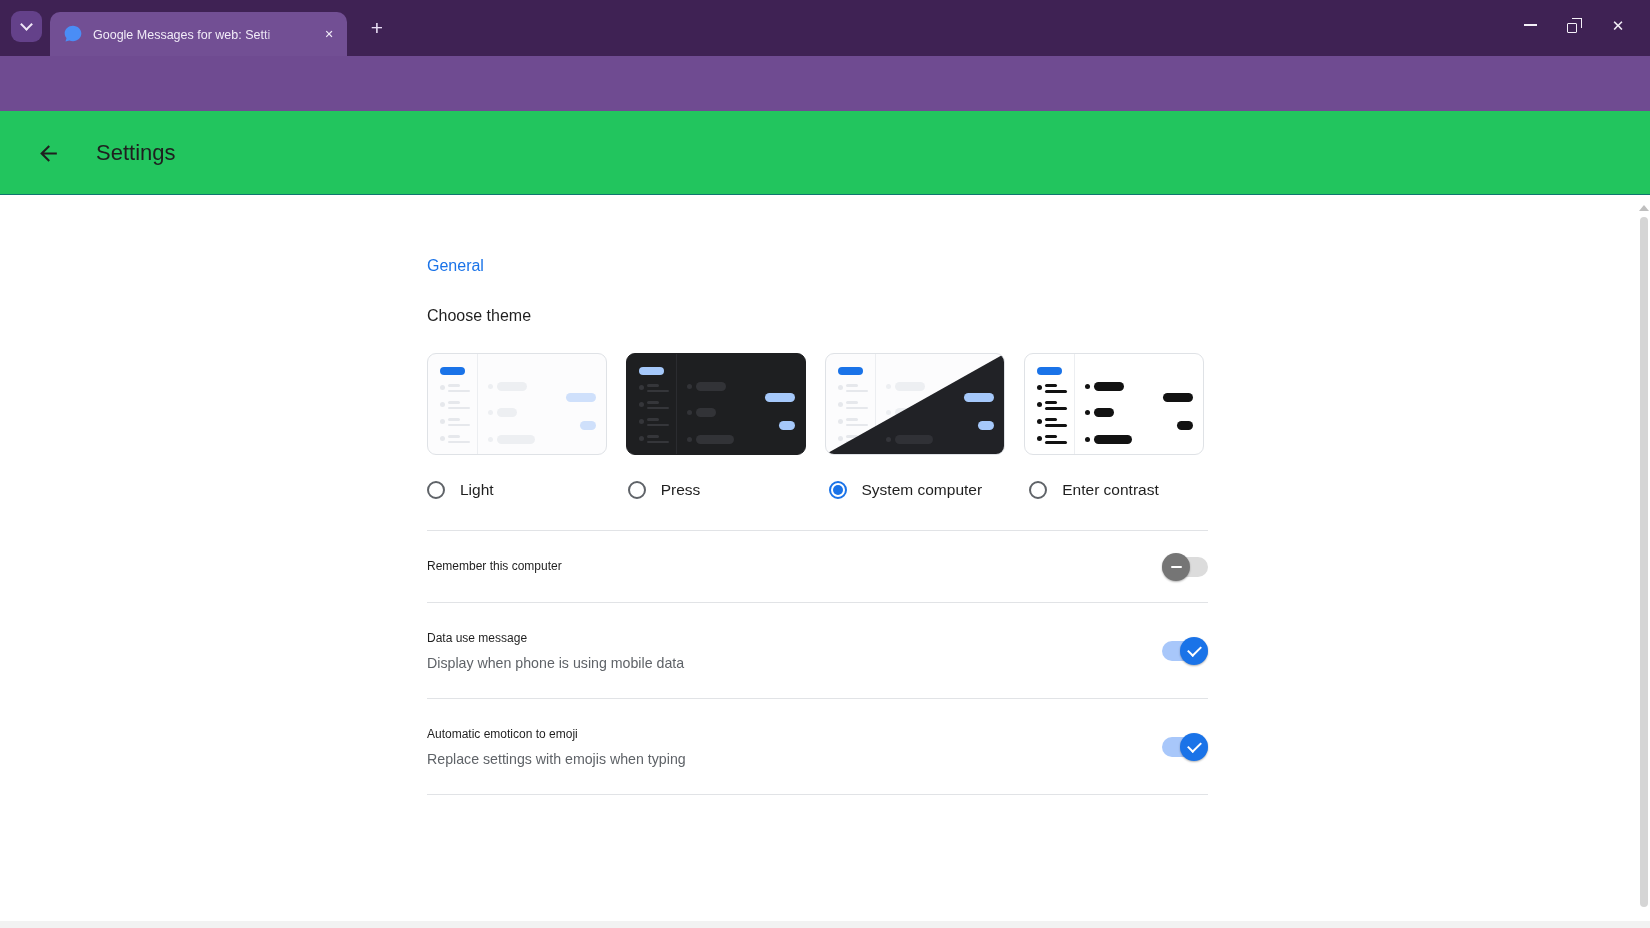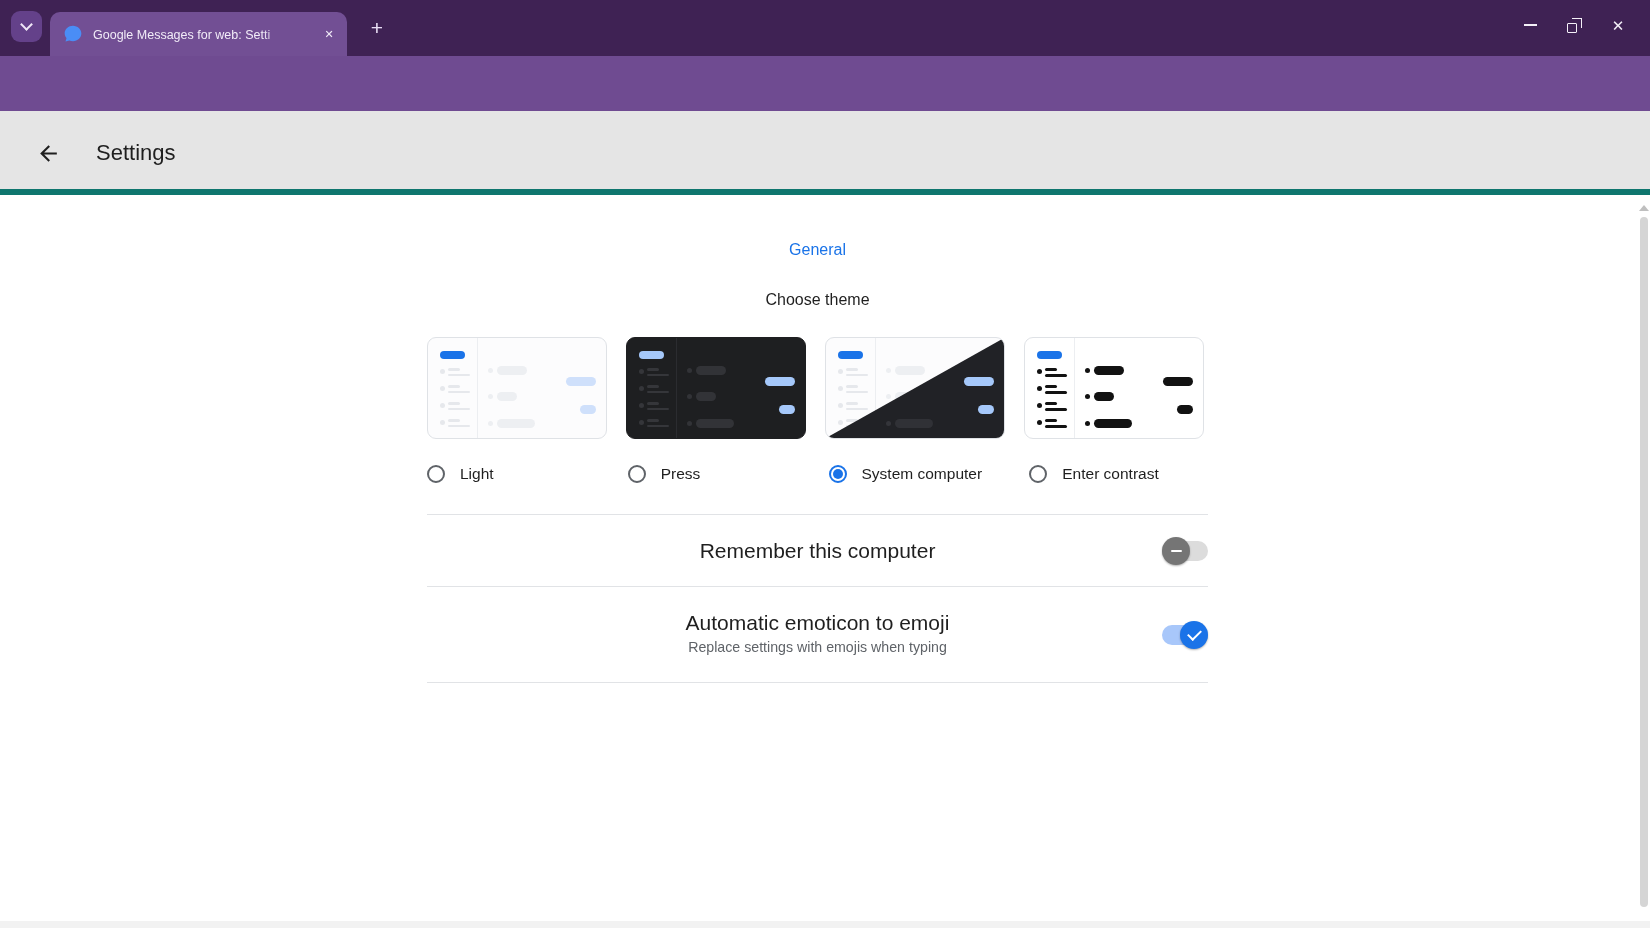--- a/index.html
+++ b/index.html
@@ -52,28 +52,28 @@
   .toolbar-right-ic { position:absolute; top:65px; width:36px; height:36px;
     display:flex; align-items:center; justify-content:center; }
   .ext-btn { left:1490px; }
   .toolbar-sep { position:absolute; left:1539px; top:73px; width:1px; height:20px; background:rgba(255,255,255,.4); }
   .avatar { position:absolute; left:1556px; top:66px; width:34px; height:34px; border-radius:50%;
     background:radial-gradient(circle at 50% 34%, #d9c6ae 16%, #3f8d96 42%, #214457 72%, #17212c 100%);
     box-shadow:0 0 0 1px rgba(0,0,0,.15) inset; }
   .menu-dots { left:1602px; color:#ece3f6; font-size:17px; letter-spacing:0; }
 
   
-  .page-header { position:absolute; left:0; top:111px; width:100%; height:84px; background:#e5e5e5;
-    border-bottom:6px solid #0f766e; }
+  .page-header { position:absolute; left:0; top:111px; width:100%; height:84px; background:#22c55e;
+    border-bottom:1px solid #0f766e; }
   .hdr-back { position:absolute; left:36px; top:30px; width:26px; height:26px; }
   .hdr-back svg { width:25px; height:25px; fill:#1f1f1f; }
   .hdr-title { position:absolute; left:96px; top:29px; font-size:22px; color:#1f1f1f; }
 
   
-  .content { position:absolute; left:427px; top:182px; width:781px;text-align:center; }
+  .content { position:absolute; left:427px; top:198px; width:781px; }
   .section-label { margin-top:59px; font-size:16px; color:var(--accent,#1a73e8); display:inline-block; }
   .theme-heading { margin-top:32px; font-size:16px; color:#1f1f1f; }
 
   .cards-row { margin-top:28px; display:flex; gap:19px; }
   .theme-card { position:relative; width:180px; height:102px; border-radius:9px; overflow:hidden;
     background:var(--bg); border:1px solid var(--bd);
     --bg:#fcfcfd; --bd:#dfe2e6; --pill:var(--accent,#1a73e8); --side:#e6e8ec; --main:#edeff2;
     --out:#cfe0fb; --div:#eceef1; --lineh:2.5px; }
   .theme-card.v-dark { --bg:#1e1f21; --bd:#1e1f21; --pill:#a5c8fa; --side:#35363a; --main:#323337;
     --out:#a5c8fa; --div:#2b2c30; }
@@ -106,21 +106,21 @@
   .radios-row { margin-top:26px; display:flex; gap:22px; }
   .theme-option { width:180px; display:flex; align-items:center; }
   .radio { width:18px; height:18px; border-radius:50%; border:2px solid #5f6368; position:relative; flex:0 0 auto; }
   .theme-option.selected .radio { border-color:var(--accent,#1a73e8); }
   .theme-option.selected .radio::after { content:""; position:absolute; left:50%; top:50%;
     width:10px; height:10px; margin:-5px 0 0 -5px; border-radius:50%; background:var(--accent,#1a73e8); }
   .radio-label { margin-left:15px; font-size:15.5px; color:#1f1f1f; white-space:nowrap; }
 
   .settings-list { margin-top:31px; border-bottom:1px solid #e1e3e6; }
   .setting-row { position:relative; border-top:1px solid #e1e3e6; padding:24px 0 24px; }
-  .row-title { font-size:21px; line-height:23px; color:#1f1f1f; }
+  .row-title { font-size:12px; line-height:23px; color:#1f1f1f; }
   .row-sub { margin-top:3px; font-size:14.2px; line-height:21px; color:#5f6368; }
 
   .toggle { position:absolute; right:0; top:50%; width:46px; height:28px; margin-top:-14px; }
   .toggle .track { position:absolute; left:0; right:0; top:4px; height:20px; border-radius:10px; }
   .toggle .thumb { position:absolute; top:0; width:28px; height:28px; border-radius:50%;
     display:flex; align-items:center; justify-content:center; box-shadow:0 1px 2px rgba(0,0,0,.3); }
   .toggle.off .track { background:#dcdcdc; }
   .toggle.off .thumb { left:0; background:var(--toggle-off,#757575); }
   .toggle.off .thumb::after { content:""; width:11px; height:2px; background:#fff; border-radius:1px; }
   .toggle.on .track { background:var(--toggle-track,#a8c7fa); }
@@ -446,20 +446,28 @@
 
     <div class="settings-list">
       <div class="setting-row">
         <div class="row-title">Remember this computer</div>
         <div class="toggle off">
           <span class="track"></span>
             <span class="thumb"></span>
         </div>
       </div>
       <div class="setting-row">
+        <div class="row-title">Data use message</div>
+        <div class="row-sub">Display when phone is using mobile data</div>
+        <div class="toggle on">
+          <span class="track"></span>
+            <span class="thumb"></span>
+        </div>
+      </div>
+      <div class="setting-row">
         <div class="row-title">Automatic emoticon to emoji</div>
         <div class="row-sub">Replace settings with emojis when typing</div>
         <div class="toggle on">
           <span class="track"></span>
             <span class="thumb"></span>
         </div>
       </div>
     </div>
   </div>
 

